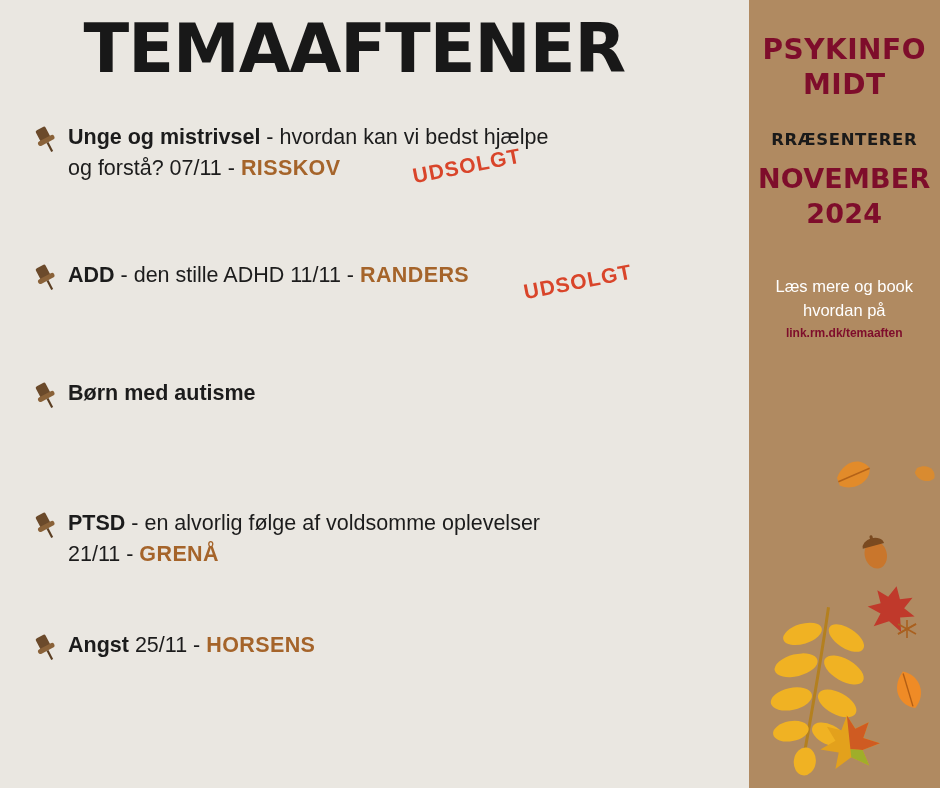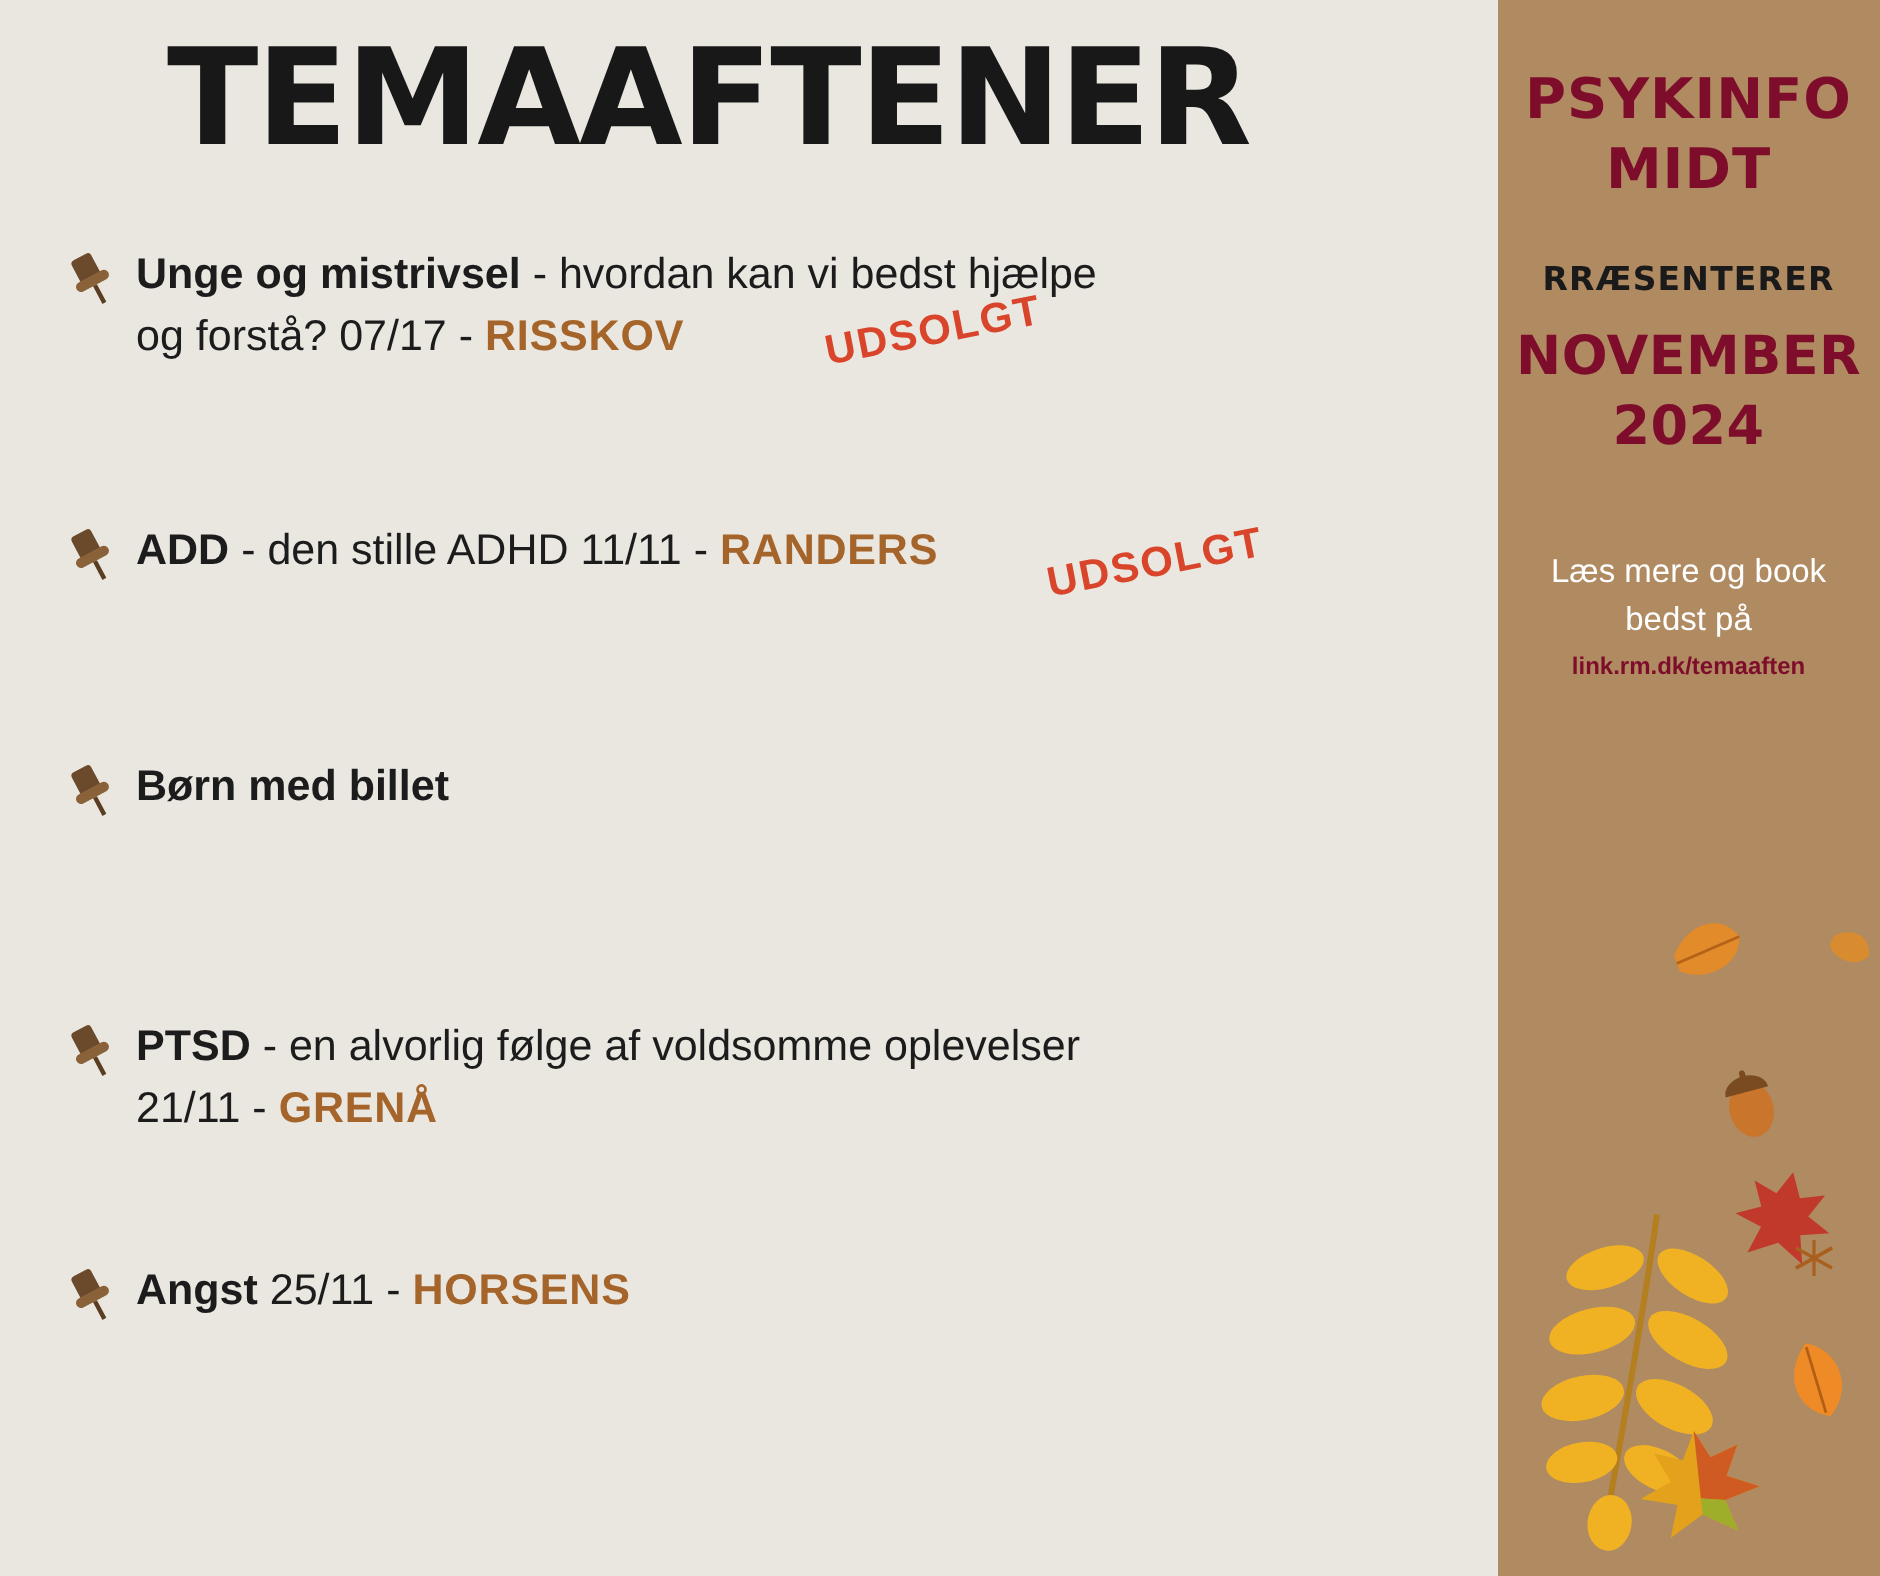--- a/index.html
+++ b/index.html
@@ -161,21 +161,21 @@
               <rect x="10.5" y="3" width="11" height="13" rx="2" fill="#6b4a2b"></rect>
               <rect x="7" y="14" width="18" height="5" rx="2.5" fill="#8a6239"></rect>
               <rect x="15" y="19" width="2.2" height="10" fill="#5b3e22"></rect>
             </g>
           </svg>
         </span>
         <div class="evt-line">
           <span class="strong">Unge og mistrivsel</span><span> - hvordan kan vi bedst hjælpe</span>
         </div>
         <div class="evt-line">
-          <span>og forstå? 07/17 - </span><span class="place">RISSKOV</span>
+          <span>og forstå? 07/11 - </span><span class="place">RISSKOV</span>
         </div>
         <span class="sold" id="sold-1">UDSOLGT</span>
       </div>
 
       <div class="event" style="min-height:118px;">
         <span class="pin">
           <svg width="32" height="32" viewBox="0 0 32 32">
             <g transform="rotate(-28 16 16)">
               <rect x="10.5" y="3" width="11" height="13" rx="2" fill="#6b4a2b"></rect>
               <rect x="7" y="14" width="18" height="5" rx="2.5" fill="#8a6239"></rect>
@@ -193,21 +193,21 @@
         <span class="pin">
           <svg width="32" height="32" viewBox="0 0 32 32">
             <g transform="rotate(-28 16 16)">
               <rect x="10.5" y="3" width="11" height="13" rx="2" fill="#6b4a2b"></rect>
               <rect x="7" y="14" width="18" height="5" rx="2.5" fill="#8a6239"></rect>
               <rect x="15" y="19" width="2.2" height="10" fill="#5b3e22"></rect>
             </g>
           </svg>
         </span>
         <div class="evt-line">
-          <span class="strong">Børn med billet</span><span></span>
+          <span class="strong">Børn med autisme</span><span></span>
         </div>
       </div>
 
       <div class="event" style="min-height:122px;">
         <span class="pin">
           <svg width="32" height="32" viewBox="0 0 32 32">
             <g transform="rotate(-28 16 16)">
               <rect x="10.5" y="3" width="11" height="13" rx="2" fill="#6b4a2b"></rect>
               <rect x="7" y="14" width="18" height="5" rx="2.5" fill="#8a6239"></rect>
               <rect x="15" y="19" width="2.2" height="10" fill="#5b3e22"></rect>
@@ -248,21 +248,21 @@
 
     <div class="presents">RRÆSENTERER</div>
 
     <div class="month">
       <div>NOVEMBER</div>
       <div>2024</div>
     </div>
 
     <div class="booking">
       <div>Læs mere og book</div>
-      <div>bedst på</div>
+      <div>hvordan på</div>
       <span class="link">link.rm.dk/temaaften</span>
     </div>
 
     <svg class="leaves" viewBox="0 0 200 358">
 
       <g transform="translate(88,48) rotate(-20)">
         <path d="M0 0 C 12 -14, 30 -12, 34 2 C 30 16, 10 18, 0 8 Z" fill="#e28b2a"></path>
         <path d="M0 4 L 34 2" stroke="#b36218" stroke-width="1.4" fill="none"></path>
       </g>
 

